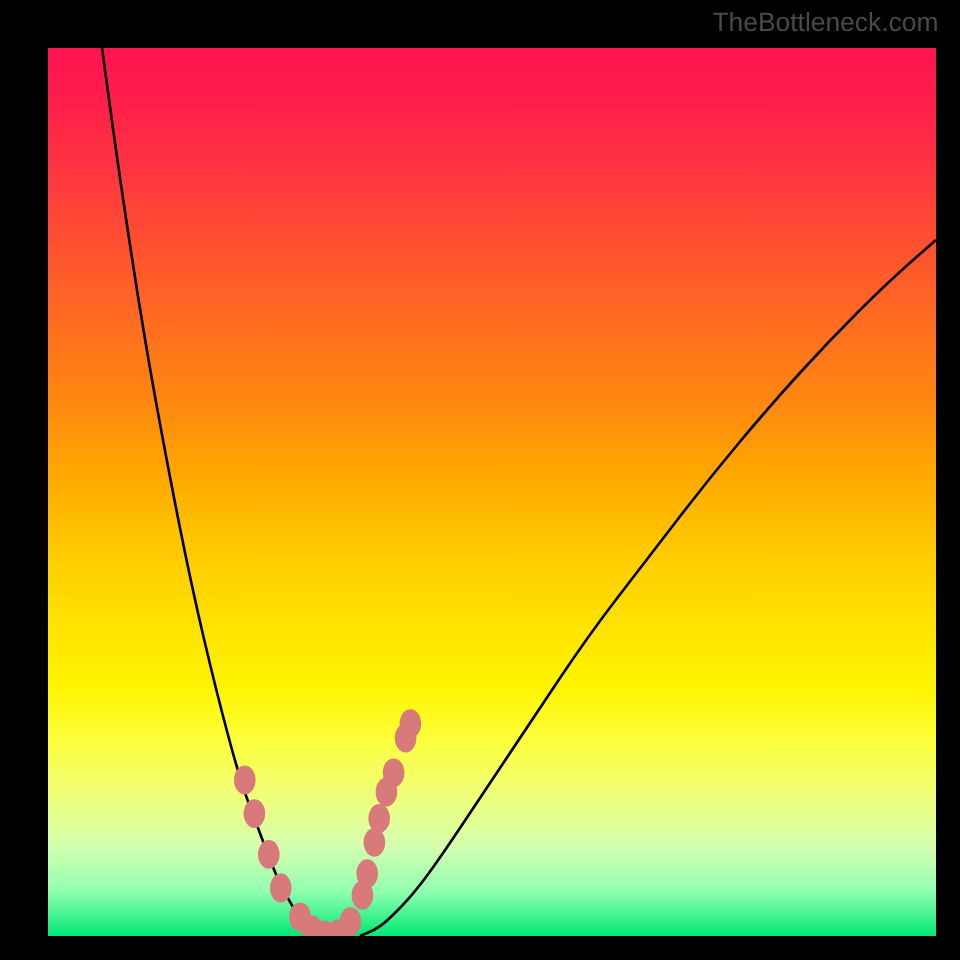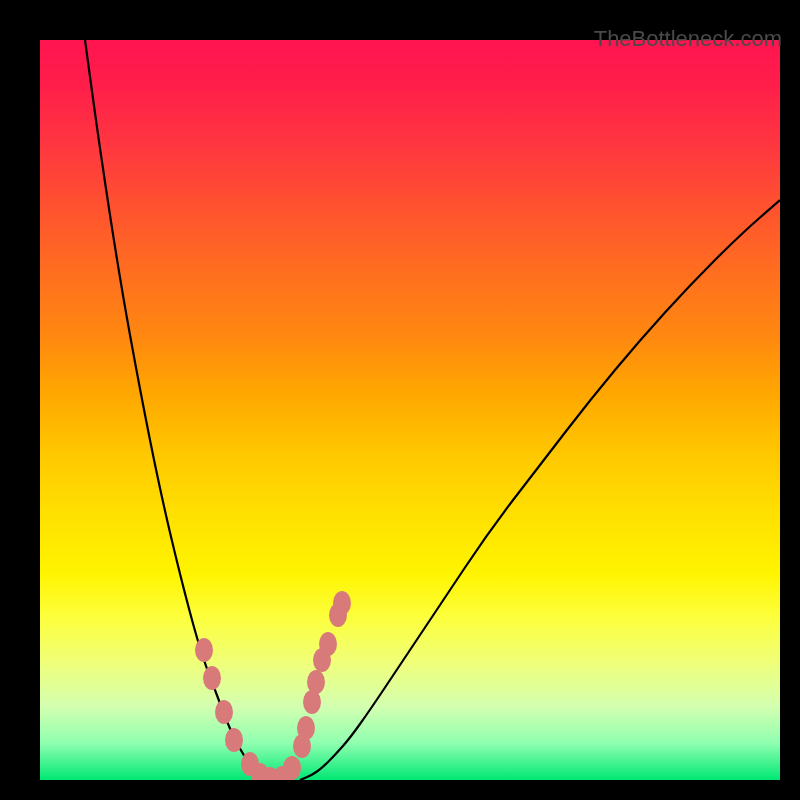--- a/index.html
+++ b/index.html
@@ -16,21 +16,20 @@
     overflow: hidden;
   }
   .watermark {
     position: absolute;
     top: 6px;
     right: 18px;
     color: #4a4a4a;
     font-size: 22px;
     font-weight: 500;
     z-index: 10;
-    margin-top: 20px;
   }
   .plot-area {
     position: absolute;
     left: 40px;
     top: 40px;
     width: 740px;
     height: 740px;
     overflow: hidden;
   }
   .gradient-bg {

